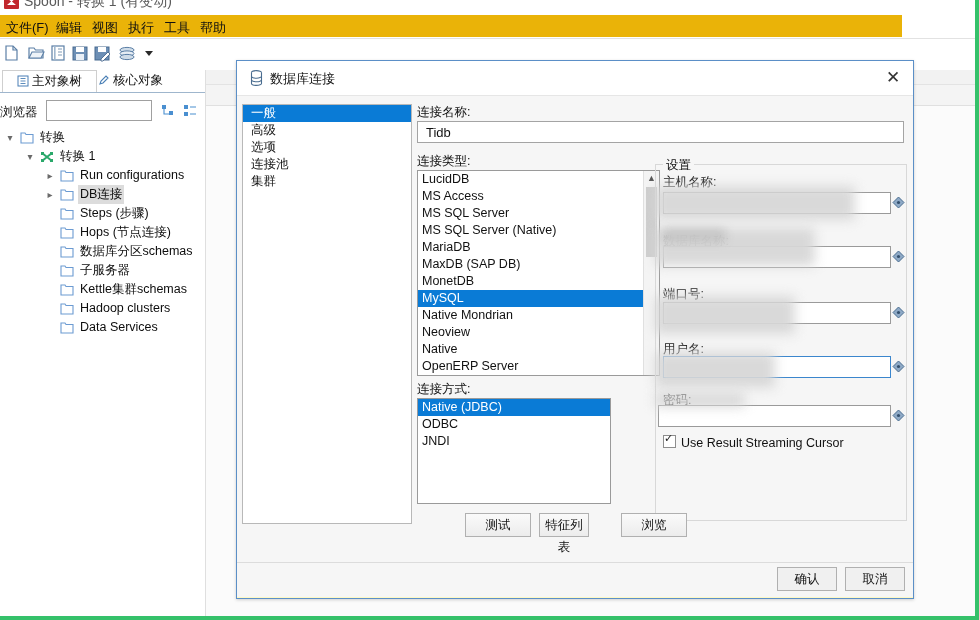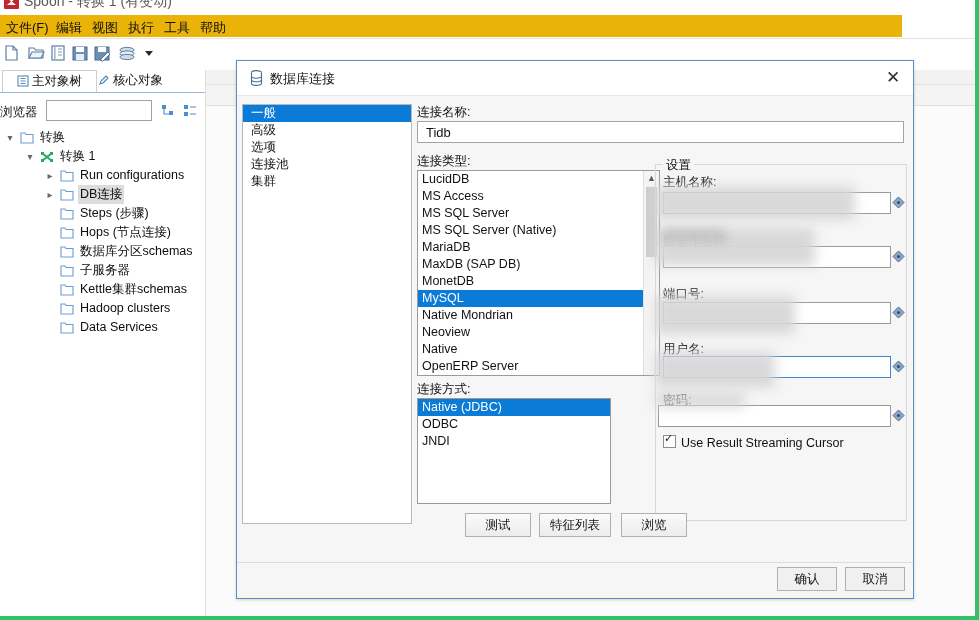--- a/index.html
+++ b/index.html
@@ -498,21 +498,21 @@
 
       <div style="position:absolute; left:426px; top:339px; font-size:12.5px; color:#111; white-space:nowrap;">
         <span class="chkbox"></span><span>Use Result Streaming Cursor</span>
       </div>
 
     </div>
 
     <div class="dlg-sep"></div>
     <div class="dlg-footer">
       <div class="btn mid" style="left:228px; top:-50px; width:66px;">测试</div>
-      <div class="btn mid" style="left:302px; top:-50px; width:72px;">特征列表</div>
+      <div class="btn mid" style="left:302px; top:-50px; width:50px;">特征列表</div>
       <div class="btn mid" style="left:384px; top:-50px; width:66px;">浏览</div>
       <div class="btn" style="left:540px; top:4px; width:60px;">确认</div>
       <div class="btn" style="left:608px; top:4px; width:60px;">取消</div>
     </div>
   </div>
 
   <div class="capture-border-b"></div>
   <div class="capture-border-r"></div>
 
 </div>

